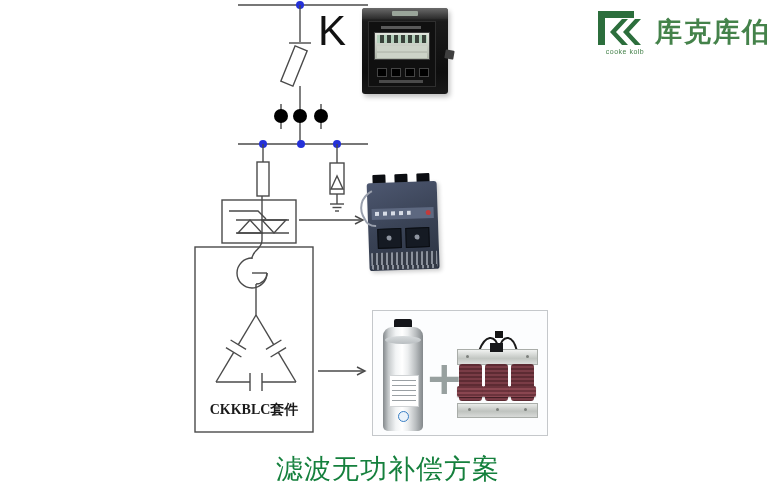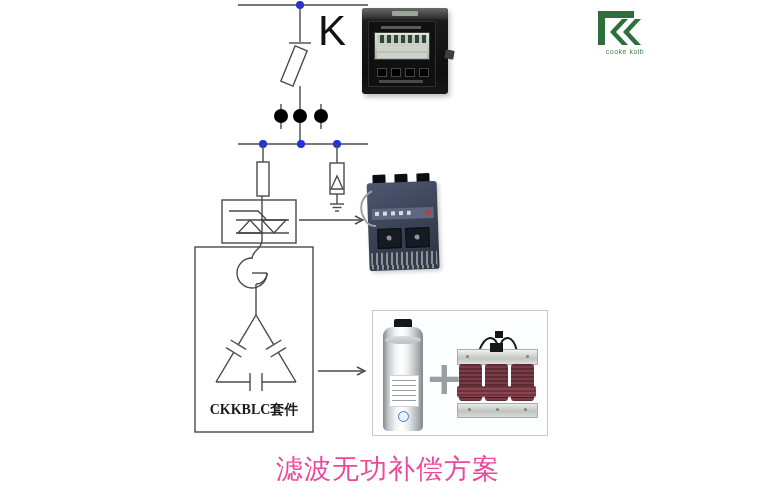--- a/index.html
+++ b/index.html
@@ -77,21 +77,21 @@
   .rx-block{position:absolute;left:117px;top:32px;width:13px;height:9px;background:#17181b;}
   .rx-coil{position:absolute;top:53px;width:23px;height:37px;border-radius:3px;
            background:repeating-linear-gradient(180deg,#5d2b33 0 2px,#7a3c46 2px 4px);}
   .rx-coilband{position:absolute;left:-2px;bottom:4px;width:27px;height:11px;border-radius:2px;
                background:repeating-linear-gradient(180deg,#6b333c 0 2px,#8a4650 2px 4px);
                box-shadow:0 1px 1px rgba(0,0,0,.3);}
   .rx-botbar{position:absolute;left:84px;top:92px;width:79px;height:13px;border:1px solid #a9ada9;
              background:linear-gradient(180deg,#e9ebe9,#bfc3bf 55%,#d8dad8);}
   .dot{position:absolute;width:3px;height:3px;border-radius:50%;background:#7c807c;}
   
-  .title{position:absolute;left:0;top:451px;width:776px;text-align:center;color:#ec4899;
+  .title{position:absolute;left:0;top:451px;width:776px;text-align:center;color:#15803d;
          font-size:27px;letter-spacing:1px;}
 </style>
 </head>
 <body>
 
 <div class="stage">
 
   <svg class="circuit" width="776" height="499" viewBox="0 0 776 499">
 
     <g>
@@ -278,17 +278,18 @@
   <div class="logo">
     <svg class="logo-icon" width="48" height="38" viewBox="0 0 48 38">
       <g fill="#2c6e3c" stroke="none">
         <rect x="1" y="1" width="36" height="7"></rect>
         <rect x="1" y="1" width="7" height="34"></rect>
         <polygon points="25,9 13,22 25,35 31,35 19,22 31,9"></polygon>
         <polygon points="38,9 26,22 38,35 44,35 32,22 44,9"></polygon>
       </g>
     </svg>
     <div class="logo-en">cooke kolb</div>
+    <div class="logo-cn">库克库伯</div>
   </div>
 
   <div class="title">滤波无功补偿方案</div>
 
 </div>
 
 </body></html>

